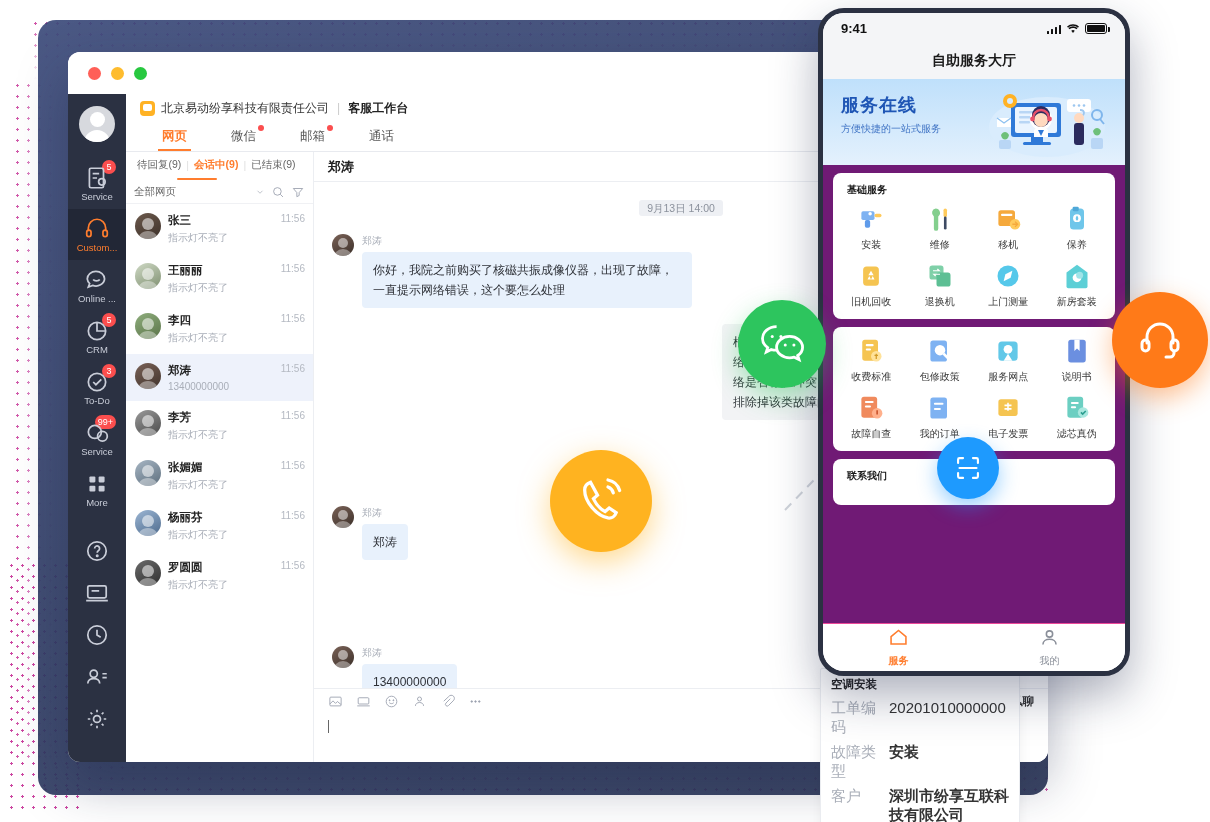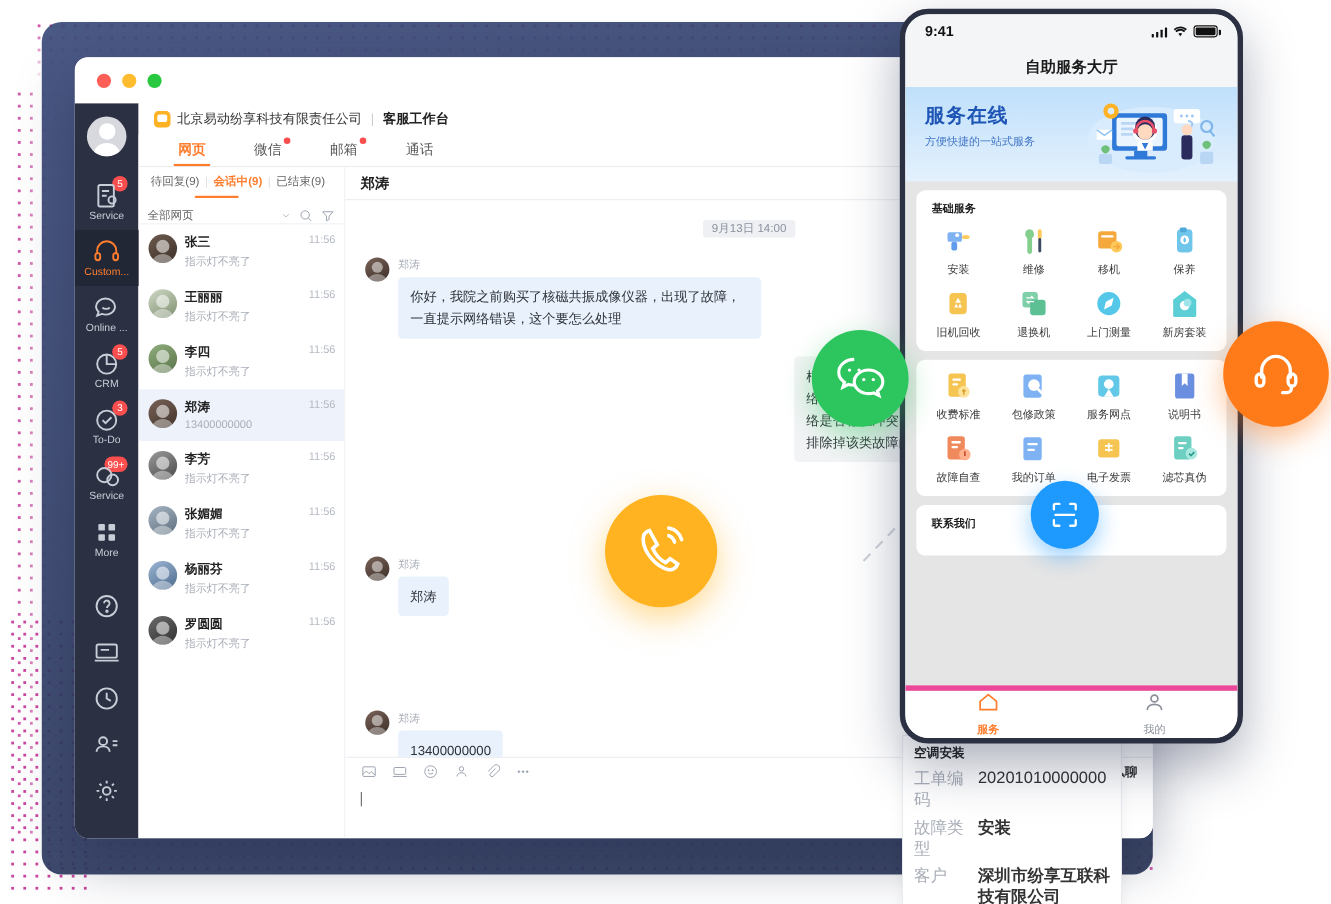--- a/index.html
+++ b/index.html
@@ -98,21 +98,21 @@
 
   .content { flex: 1; display: flex; min-height: 0; }
 
   
   .convlist { width: 188px; border-right: 1px solid #eceef2; display: flex; flex-direction: column; flex-shrink:0; background:#fff;}
   .conv-filters { display: flex; align-items: center; height: 26px; padding: 0 6px; font-size: 10.5px; color: #666; }
   .cf { padding: 0 5px; cursor: pointer; white-space: nowrap; position: relative; }
   .cf.active { color: #ff7d2e; font-weight: bold; }
   .cf-div { color: #e0e0e0; }
   .conv-filter-underline { height: 2px; background: #ff7d2e; width: 40px; margin: 0 0 0 51px; border-radius:1px;}
-  .conv-search { display: flex; align-items: flex-end; height: 24px; padding: 0 8px; font-size: 10.5px; color: #666;
+  .conv-search { display: flex; align-items: center; height: 24px; padding: 0 8px; font-size: 10.5px; color: #666;
                  border-bottom: 1px solid #f0f1f4; }
   .conv-search .sel { flex: 1; cursor:pointer; }
   .ic { width: 14px; height: 14px; margin-left: 6px; stroke: #9aa0ae; fill: none; stroke-width: 1.5; cursor:pointer;}
   .conv-scroll { flex: 1; overflow: hidden; }
   .conv {
     display: flex; padding: 9px 8px 9px 9px; cursor: pointer; position: relative;
   }
   .conv.selected { background: #eef2fb; }
   .av { width: 26px; height: 26px; border-radius: 50%; flex-shrink: 0; margin-right: 7px;
         background: linear-gradient(150deg,#8a8f99,#5c6270); position: relative; overflow: hidden; }
@@ -184,37 +184,37 @@
                justify-content: space-between; padding: 0 18px; }
   .ph-time { font-size: 13px; font-weight: bold; color: #111; }
   .ph-icons { display: flex; align-items: flex-end; gap: 5px; }
   .sigbars { display: flex; align-items: flex-end; gap: 1.5px; height: 10px; }
   .sigbars i { width: 2.5px; background: #111; display: block; border-radius:.5px;}
   .battery { width: 22px; height: 11px; border: 1.3px solid #111; border-radius: 3px; position: relative; }
   .battery::after { content:""; position:absolute; left:1px; top:1px; bottom:1px; right:1px; background:#111; border-radius:1px;}
   .battery::before { content:""; position:absolute; right:-3.5px; top:3px; width:2px; height:5px; background:#111; border-radius:0 1px 1px 0;}
   .ph-navbar { height: 36px; background: #f4f5f7; display: flex; align-items: center; justify-content: center; }
   .ph-navtitle { font-size: 14px; font-weight: bold; color: #1b1b1b; }
-  .ph-scroll { flex: 1; background: #e5e5e5; overflow: hidden; }
+  .ph-scroll { flex: 1; background: #701a75; overflow: hidden; }
   .ph-banner { height: 86px; background: linear-gradient(180deg,#bfe0fb 0%, #e4f1fd 100%);
                position: relative; padding: 14px 0 0 18px; }
   .ph-banner h2 { font-size: 18px; color: #1f56b5; letter-spacing: 1px; }
   .ph-banner p { font-size: 10px; color: #3f73c4; margin-top: 5px; }
   .banner-art { position: absolute; right: 10px; top: 6px; width: 140px; height: 78px; }
   .ph-card { background: #fff; border-radius: 8px; margin: 8px 10px; padding: 10px 4px 10px; }
   .card-title { font-size: 10px; font-weight: bold; color: #1b1b1b; padding: 0 10px 8px; }
   .grid4 { display: grid; grid-template-columns: repeat(4,1fr); row-gap: 10px; }
   .gcell { text-align: center; cursor: pointer; }
   .gicon { width: 28px; height: 28px; margin: 0 auto 5px; border-radius: 7px; position: relative; }
   .glabel { font-size: 10px; color: #3a3a3a; }
   .contact-row { display: flex; align-items: center; padding: 8px 10px 2px; }
   .contact-name { font-size: 12px; font-weight: bold; color: #1b1b1b; margin-left: 10px; flex: 1; }
   .contact-time { font-size: 10px; color: #b0b4bc; }
-  .ph-tabbar { height: 48px; background: #fff; border-top: 5px solid #ec4899;
-               display: flex; }
+  .ph-tabbar { height: 48px; background: #fff; border-top: 1px solid #ec4899;
+               display: flex; align-items: center; }
   .ph-tab { flex: 1; text-align: center; cursor: pointer; }
   .ph-tab .tt { font-size: 10px; margin-top: 2px; color: #8a8f99; }
   .ph-tab.active .tt { color: #ff7d2e; font-weight: bold; }
 
   
   .fab { position: absolute; border-radius: 50%; display: flex; align-items: center;
          justify-content: center; z-index: 20; }
   .fab-wechat { left: 738px; top: 300px; width: 88px; height: 88px; background: #2dc55e;
                 box-shadow: 0 10px 26px rgba(45,197,94,.42); }
   .fab-call   { left: 550px; top: 450px; width: 102px; height: 102px; background: #ffb320;

